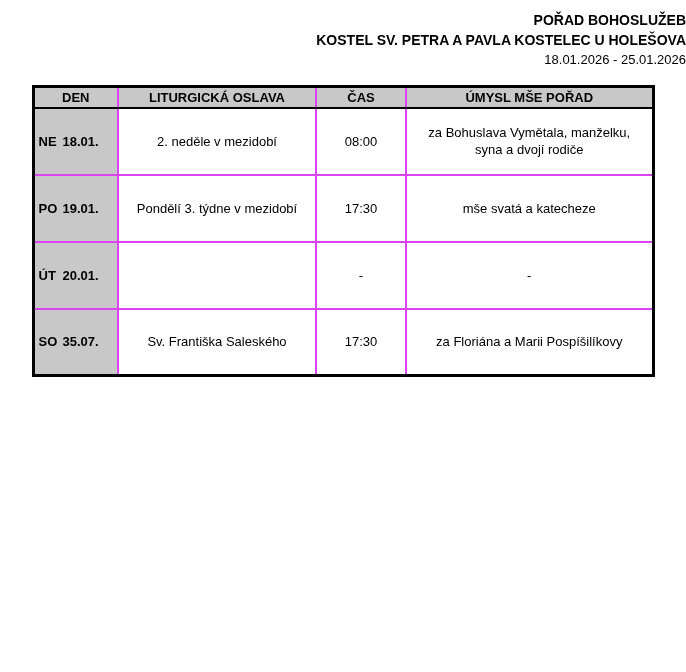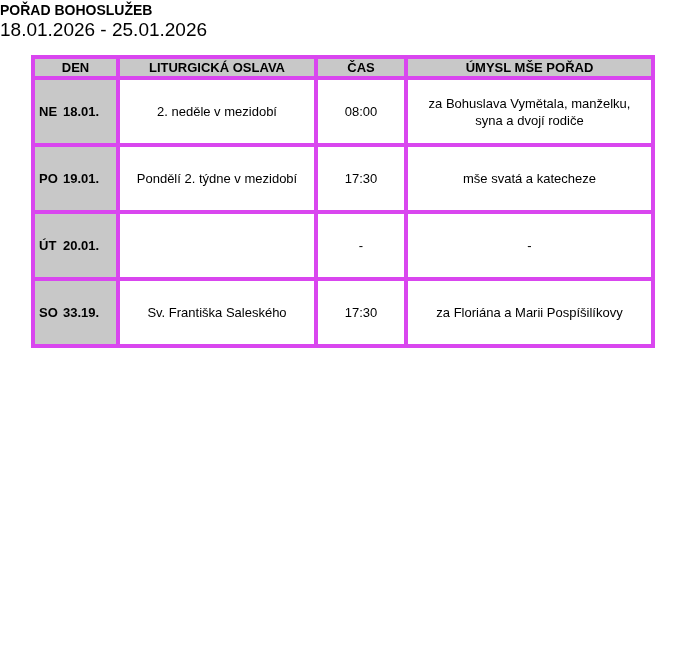--- a/index.html
+++ b/index.html
@@ -10,42 +10,43 @@
     font-family: "Liberation Sans", sans-serif;
     color: #000000;
   }
   .page {
     width: 686px;
     height: 672px;
     background: #ffffff;
     overflow: hidden;
   }
   .doc-header {
-    text-align: left;
+    text-align: right;
+    padding-top: 10px;
   }
   .doc-title,
   .doc-subtitle {
     font-size: 14px;
     font-weight: bold;
     line-height: 20px;
   }
   .doc-daterange {
-    font-size: 19px;
+    font-size: 13px;
     line-height: 20px;
   }
   table.schedule {
     border-collapse: collapse;
     table-layout: fixed;
     width: 620px;
     margin: 15px auto 0 auto;
     border: 3px solid #000000;
   }
   .schedule th,
   .schedule td {
-    border: 4px solid #d946ef;
+    border: 2px solid #d946ef;
     font-size: 13px;
     text-align: center;
     vertical-align: middle;
     padding: 2px 4px;
     overflow: hidden;
   }
   .schedule thead th {
     background: #c8c8c8;
     font-weight: bold;
     height: 21px;
@@ -80,20 +81,21 @@
     line-height: 17px;
   }
 </style>
 </head>
 <body>
 
 <div class="page">
 
   <div class="doc-header">
     <div class="doc-title">POŘAD BOHOSLUŽEB</div>
+    <div class="doc-subtitle">KOSTEL SV. PETRA A PAVLA KOSTELEC U HOLEŠOVA</div>
     <div class="doc-daterange">18.01.2026 - 25.01.2026</div>
   </div>
 
   <table class="schedule">
     <thead>
       <tr>
         <th class="col-den">DEN</th>
         <th class="col-liturgy">LITURGICKÁ OSLAVA</th>
         <th class="col-time">ČAS</th>
         <th class="col-intention">ÚMYSL MŠE POŘAD</th>
@@ -103,37 +105,37 @@
 
       <tr>
         <td class="day-cell"><span class="day-abbrev">NE</span><span>18.01.</span></td>
         <td><span class="liturgy-inner">2. neděle v mezidobí</span></td>
         <td>08:00</td>
         <td><span class="intention-inner">za Bohuslava Vymětala, manželku, syna a dvojí rodiče</span></td>
       </tr>
 
       <tr>
         <td class="day-cell"><span class="day-abbrev">PO</span><span>19.01.</span></td>
-        <td><span class="liturgy-inner">Pondělí 2. týdne v mezidobí</span></td>
+        <td><span class="liturgy-inner">Pondělí 3. týdne v mezidobí</span></td>
         <td>17:30</td>
         <td><span class="intention-inner">mše svatá a katecheze</span></td>
       </tr>
 
       <tr>
         <td class="day-cell"><span class="day-abbrev">ÚT</span><span>20.01.</span></td>
         <td><span class="liturgy-inner"></span></td>
         <td>-</td>
         <td><span class="intention-inner">-</span></td>
       </tr>
 
 
 
 
       <tr>
-        <td class="day-cell"><span class="day-abbrev">SO</span><span>33.19.</span></td>
+        <td class="day-cell"><span class="day-abbrev">SO</span><span>35.07.</span></td>
         <td><span class="liturgy-inner">Sv. Františka Saleského</span></td>
         <td>17:30</td>
         <td><span class="intention-inner">za Floriána a Marii Pospíšilíkovy</span></td>
       </tr>
 
 
     </tbody>
   </table>
 
 </div>

